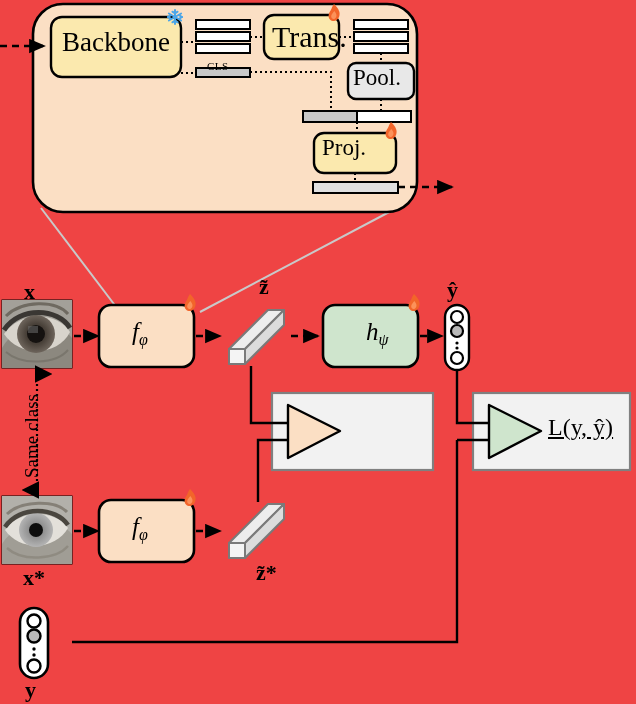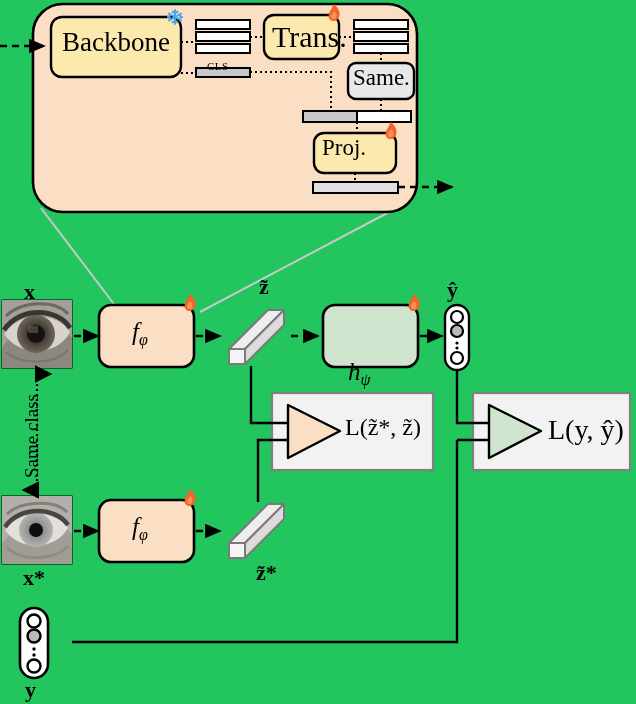--- a/index.html
+++ b/index.html
@@ -7,21 +7,21 @@
     padding: 0;
     background: #ffffff;
   }
   body {
     font-family: "Liberation Serif", serif;
   }
   #stage {
     position: relative;
     width: 636px;
     height: 704px;
-    background: #22c55e;
+    background: #ef4444;
     overflow: hidden;
   }
   #svg-root {
     position: absolute;
     left: 0;
     top: 0;
     width: 636px;
     height: 704px;
   }
   .lbl {
@@ -341,49 +341,48 @@
       <circle cx="34" cy="655" r="1.7" fill="#000"></circle>
       <circle cx="34" cy="666" r="6.5" fill="#ffffff" stroke="#000" stroke-width="2.4"></circle>
     </g>
 
   </svg>
 
   <div class="lbl" style="left:62px; top:27px; font-size:27px;">Backbone</div>
 
   <div class="lbl" style="left:272px; top:20px; font-size:30px;">Trans.</div>
 
-  <div class="lbl" style="left:353px; top:65px; font-size:23px;">Same.</div>
+  <div class="lbl" style="left:353px; top:65px; font-size:23px;">Pool.</div>
 
   <div class="lbl" style="left:322px; top:135px; font-size:23px;text-align:right;">Proj.</div>
 
   <div class="lbl" style="left:207px; top:60px; font-size:11px; letter-spacing:0.5px;">CLS</div>
 
   <div class="lbl bold" style="left:24px; top:279px; font-size:22px;">x</div>
 
   <div class="lbl bold" style="left:23px; top:565px; font-size:22px;">x*</div>
 
   <div class="lbl vert" style="left:-13px; top:425px; font-size:19px; width:90px; text-align:center; transform:rotate(-90deg);">Same class</div>
 
   <div class="lbl" style="left:132px; top:318px; font-size:25px;">
     <span class="math">f</span><span class="math" style="font-size:16px; vertical-align:-5px;">φ</span>
   </div>
 
   <div class="lbl" style="left:132px; top:513px; font-size:25px;">
     <span class="math">f</span><span class="math" style="font-size:16px; vertical-align:-5px;">φ</span>
   </div>
 
-  <div class="lbl" style="left:348px; top:318px; font-size:25px;margin-top:40px;">
+  <div class="lbl" style="left:366px; top:318px; font-size:25px;">
     <span class="math">h</span><span class="math" style="font-size:16px; vertical-align:-5px;">ψ</span>
   </div>
 
   <div class="lbl bold" style="left:259px; top:274px; font-size:22px;">z̃</div>
 
   <div class="lbl bold" style="left:256px; top:560px; font-size:22px;">z̃*</div>
 
   <div class="lbl bold" style="left:447px; top:277px; font-size:22px;">ŷ</div>
 
   <div class="lbl bold" style="left:25px; top:677px; font-size:22px;">y</div>
 
-  <div class="lbl" style="left:345px; top:414px; font-size:24px;">L(z̃*, z̃)</div>
-
-  <div class="lbl" style="left:548px; top:414px; font-size:28px;">L(y, ŷ)</div>
+
+  <div class="lbl" style="left:548px; top:414px; font-size:24px;text-decoration:underline;">L(y, ŷ)</div>
 
 </div>
 
 </body></html>

